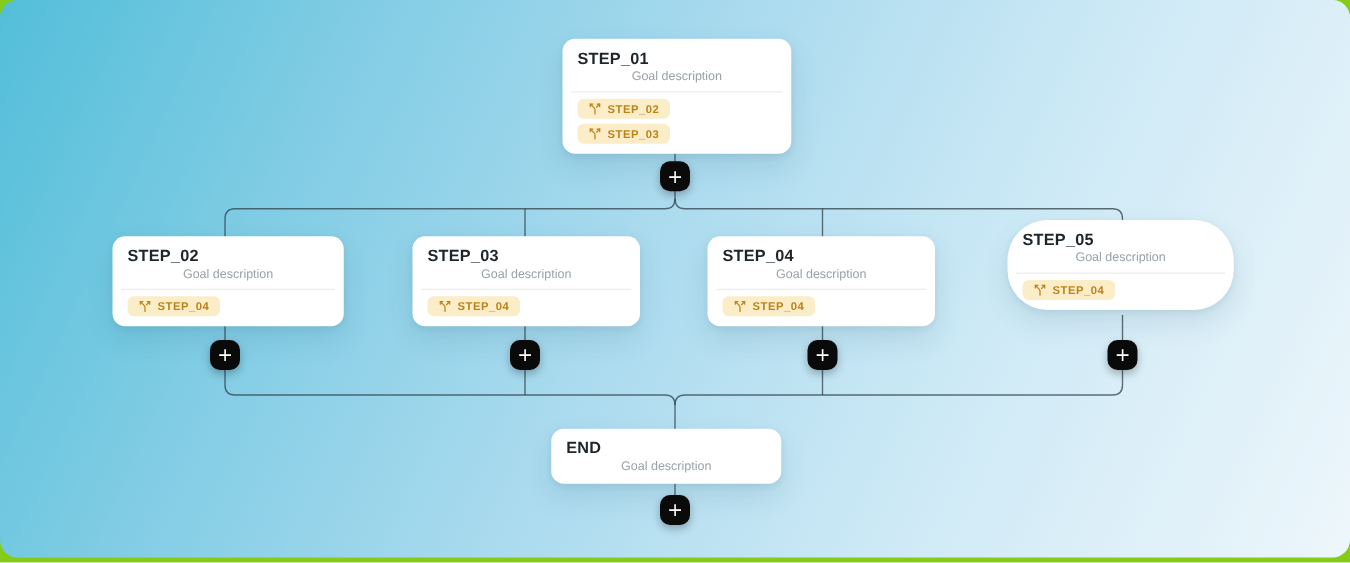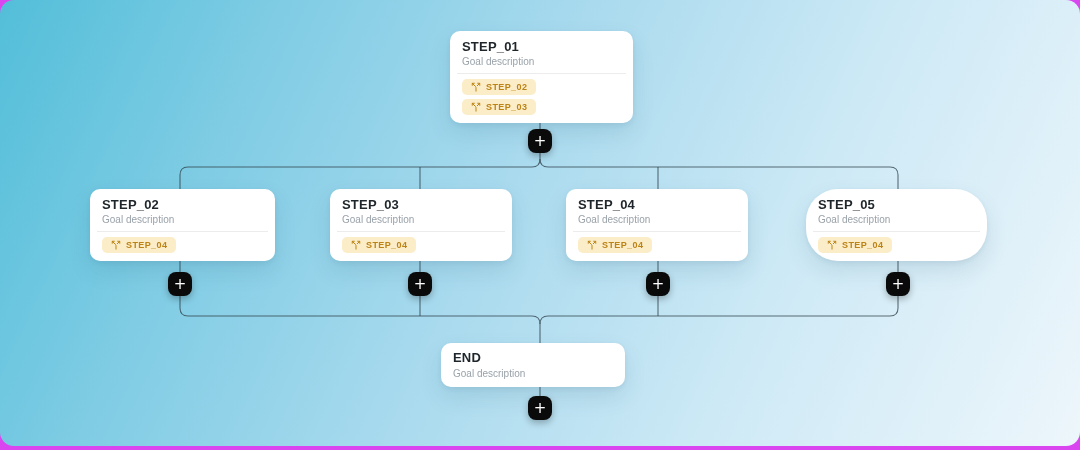--- a/index.html
+++ b/index.html
@@ -5,21 +5,21 @@
   html, body {
     margin: 0;
     padding: 0;
     background: #ffffff;
     font-family: "Liberation Sans", "DejaVu Sans", sans-serif;
   }
   .viewport {
     position: relative;
     width: 1080px;
     height: 450px;
-    background: #d946ef;
+    background: #84cc16;
     overflow: hidden;
   }
   .canvas {
     position: absolute;
     left: 0; top: 0;
     width: 1080px;
     height: 446px;
     border-radius: 14px;
     background: linear-gradient(115deg, #53bed9 0%, #7fcce4 22%, #a9daee 46%, #cfeaf6 72%, #edf6fb 100%);
     overflow: hidden;
@@ -49,20 +49,21 @@
     font-weight: 700;
     color: #1f262b;
     letter-spacing: 0.2px;
     line-height: 15px;
   }
   .node-desc {
     font-size: 10px;
     color: #99a2a9;
     line-height: 13px;
     margin-top: 1px;
+    text-align: center;
   }
   .divider {
     border-top: 1px solid #ececec;
     margin: 5px -5px;
   }
   .badges {
     display: flex;
     flex-direction: column;
     align-items: flex-start;
     gap: 4px;
@@ -206,21 +207,21 @@
                 <path d="M8 3H3v5"></path>
                 <path d="M12 22v-8.3a4 4 0 0 0-1.2-2.9L3 3"></path>
                 <path d="m15 9 6-6"></path>
               </svg>
           </span>
           <span>STEP_04</span>
         </span>
       </div>
     </div>
 
-    <div class="node" style="left:806px; top:189px; width:181px;border-radius:32px;">
+    <div class="node" style="left:806px; top:176px; width:181px;border-radius:32px;">
       <div class="node-title">STEP_05</div>
       <div class="node-desc">Goal description</div>
       <div class="divider"></div>
       <div class="badges">
         <span class="badge">
           <span>
             <svg width="10" height="10" viewBox="0 0 24 24" stroke="currentColor" stroke-width="2.4" fill="none" stroke-linecap="round" stroke-linejoin="round">
                 <path d="M16 3h5v5"></path>
                 <path d="M8 3H3v5"></path>
                 <path d="M12 22v-8.3a4 4 0 0 0-1.2-2.9L3 3"></path>

